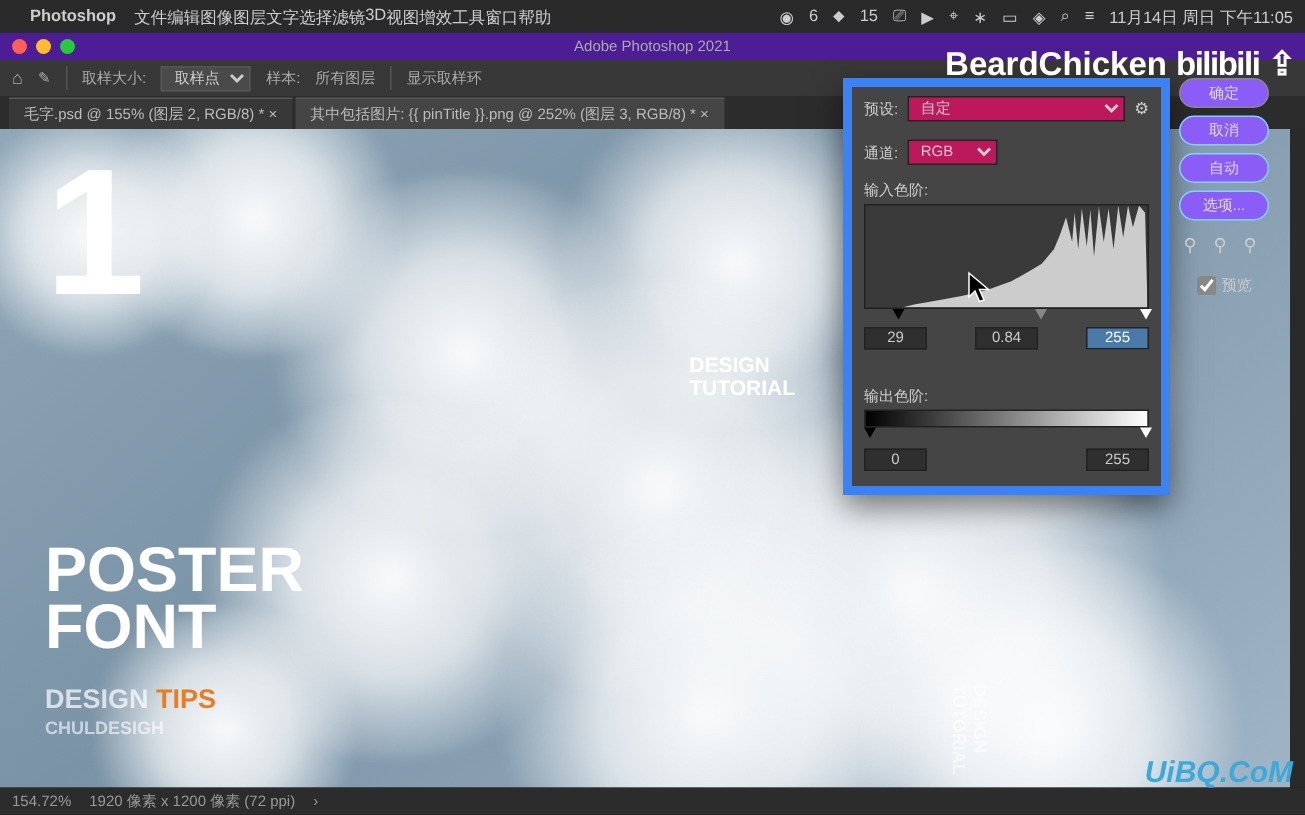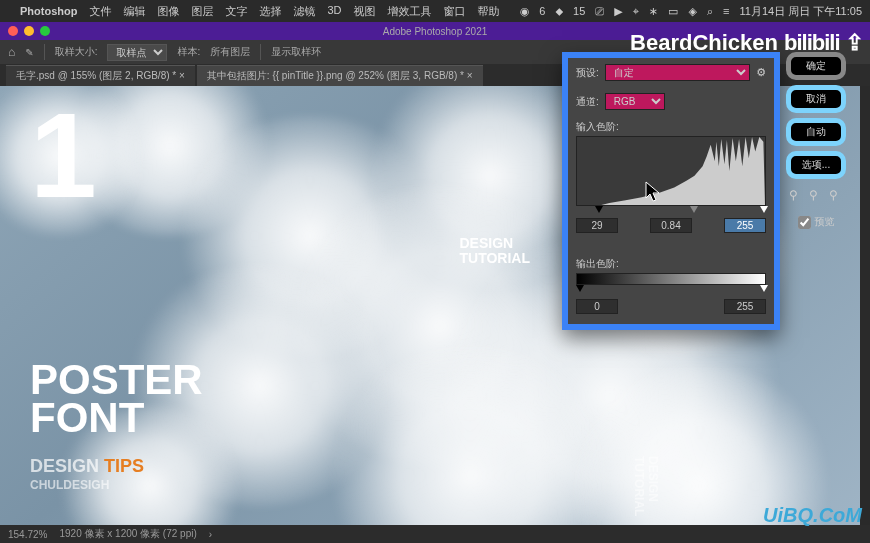--- a/index.html
+++ b/index.html
@@ -2,21 +2,21 @@
 <html><head>
 <meta charset="utf-8">
 <style>
 * { margin: 0; padding: 0; box-sizing: border-box; font-family: -apple-system, "Helvetica Neue", Arial, sans-serif; }
 body { width: 870px; height: 543px; background: #1a1a1a; overflow: hidden; position: relative; }
 
 
 .menubar { height: 22px; background: #2a2a2a; display: flex; align-items: center; padding: 0 8px; color: #ccc; font-size: 11px; gap: 12px; }
 .menubar .apple { font-size: 13px; }
 .menubar .app-name { font-weight: 600; }
-.menubar .menu { display: flex; gap: 12px; }
+.menubar .menu { display: flex; }
 .menubar .right { margin-left: auto; display: flex; gap: 10px; align-items: center; }
 .menubar .status-num { font-size: 11px; }
 
 
 .titlebar { height: 18px; background: #4c1d95; display: flex; align-items: center; justify-content: center; color: #aaa; font-size: 10px; position: relative; }
 .titlebar .dots { position: absolute; left: 8px; display: flex; gap: 6px; }
 .titlebar .dot { width: 10px; height: 10px; border-radius: 50%; }
 .dot.r { background: #ff5f56; } .dot.y { background: #ffbd2e; } .dot.g { background: #27c93f; }
 
 
@@ -69,21 +69,21 @@
 .tri.white { border-top-color: #fff; }
 .vals { display: flex; justify-content: space-between; margin: 2px 8px 20px; }
 .vals input { width: 42px; background: #2f2f2f; color: #ccc; border: 1px solid #222; font-size: 10px; text-align: center; padding: 1px; }
 .vals input.sel { background: #4a7aa8; color: #fff; }
 .gradient { margin: 0 8px; height: 12px; background: linear-gradient(to right, #000, #fff); border: 1px solid #222; }
 .out-vals { display: flex; justify-content: space-between; margin: 6px 8px 10px; }
 .out-vals input { width: 42px; background: #2f2f2f; color: #ccc; border: 1px solid #222; font-size: 10px; text-align: center; padding: 1px; }
 
 
 .side-btns { position: absolute; top: 52px; right: 24px; width: 60px; display: flex; flex-direction: column; gap: 5px; z-index: 40; }
-.side-btns button { background: #000000; color: #ddd; border: 5px solid #7dd3fc; border-radius: 10px; font-size: 10px; padding: 2px 6px; cursor: pointer; }
+.side-btns button { background: #8b5cf6; color: #ddd; border: 1px solid #7dd3fc; border-radius: 10px; font-size: 10px; padding: 2px 6px; cursor: pointer; }
 .side-btns .default { border-color: #888; }
 .eyedrops { display: flex; gap: 6px; margin-top: 4px; justify-content: center; }
 .eyedrop { width: 14px; height: 14px; color: #ccc; font-size: 12px; cursor: pointer; }
 .preview-chk { display: flex; align-items: center; gap: 4px; margin-top: 8px; color: #ccc; font-size: 10px; justify-content: center; }
 .preview-chk input { accent-color: #888; }
 
 
 .cursor { position: absolute; top: 180px; left: 644px; z-index: 45; font-size: 20px; color: #000; pointer-events: none; }
 </style>
 </head>

